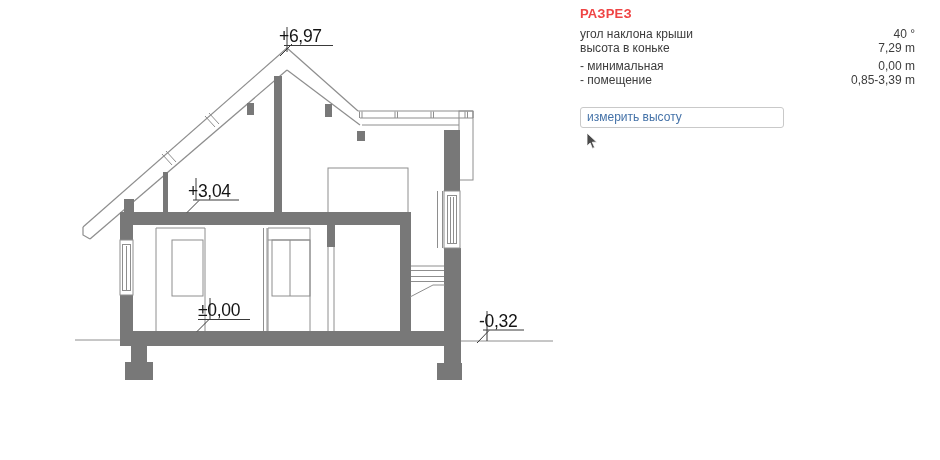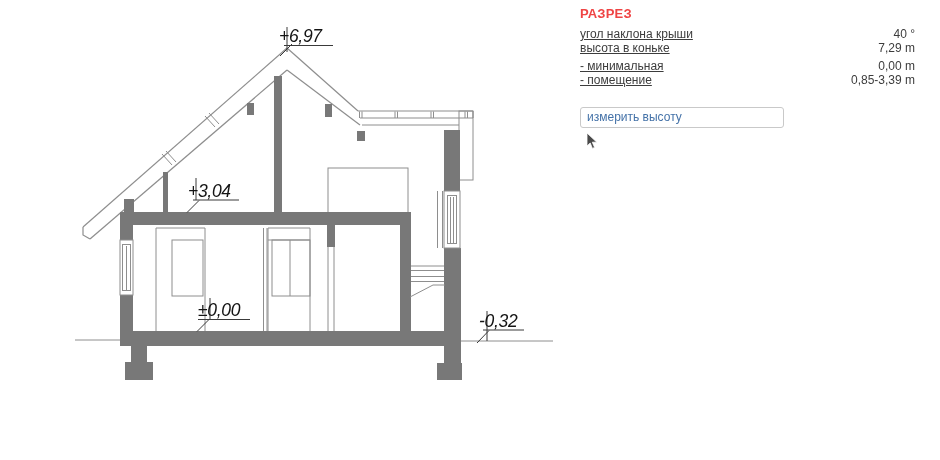--- a/index.html
+++ b/index.html
@@ -1,36 +1,36 @@
 <!DOCTYPE html>
 <html><head>
 <meta charset="utf-8">
 <style>
   html,body { margin:0; padding:0; }
   body {
     width:940px; height:460px; background:#ffffff; position:relative;
     font-family:"Liberation Sans", sans-serif; overflow:hidden;
   }
   
-  .drawing-wrap { position:absolute; left:0; top:0; width:570px; height:348px;font-style:italic; }
+  .drawing-wrap { position:absolute; left:0; top:0; width:570px; height:348px; }
   svg .wall { fill:#787878; stroke:none; }
   svg .ln   { stroke:#8e8e8e; stroke-width:1.2; fill:none; }
   svg .thin { stroke:#8e8e8e; stroke-width:1;   fill:none; }
   svg .wht  { fill:#ffffff; stroke:#8e8e8e; stroke-width:1; }
   svg .dim  { stroke:#3a3a3a; stroke-width:1; fill:none; }
   svg text.dimt {
     font-family:"Liberation Sans", sans-serif;
     font-size:17.5px; fill:#141414; letter-spacing:-0.3px;
   }
   
   .panel { position:absolute; left:580px; top:6px; width:335px; }
   .panel-title { color:#ef4444; font-weight:bold; font-size:13px; margin-bottom:7px; letter-spacing:.2px; }
   .rows { }
   .row { display:flex; justify-content:space-between; font-size:12px; color:#3c3c3c; line-height:13.5px; }
-  .row .lbl { white-space:nowrap;text-decoration:underline; }
+  .row .lbl { white-space:nowrap; }
   .row .val { white-space:nowrap; text-align:right; }
   .row.gap { margin-top:5px;justify-content:space-between; }
   .measure-btn {
     margin-top:20px; width:196px; height:19px; line-height:19px;
     border:1px solid #c9c9c9; border-radius:3px; background:#fff;
     color:#4472a8; font-size:12px; padding-left:6px; cursor:pointer;
   }
   .cursor { position:absolute; left:586px; top:133px; width:14px; height:18px; pointer-events:none; }
 </style>
 </head>

